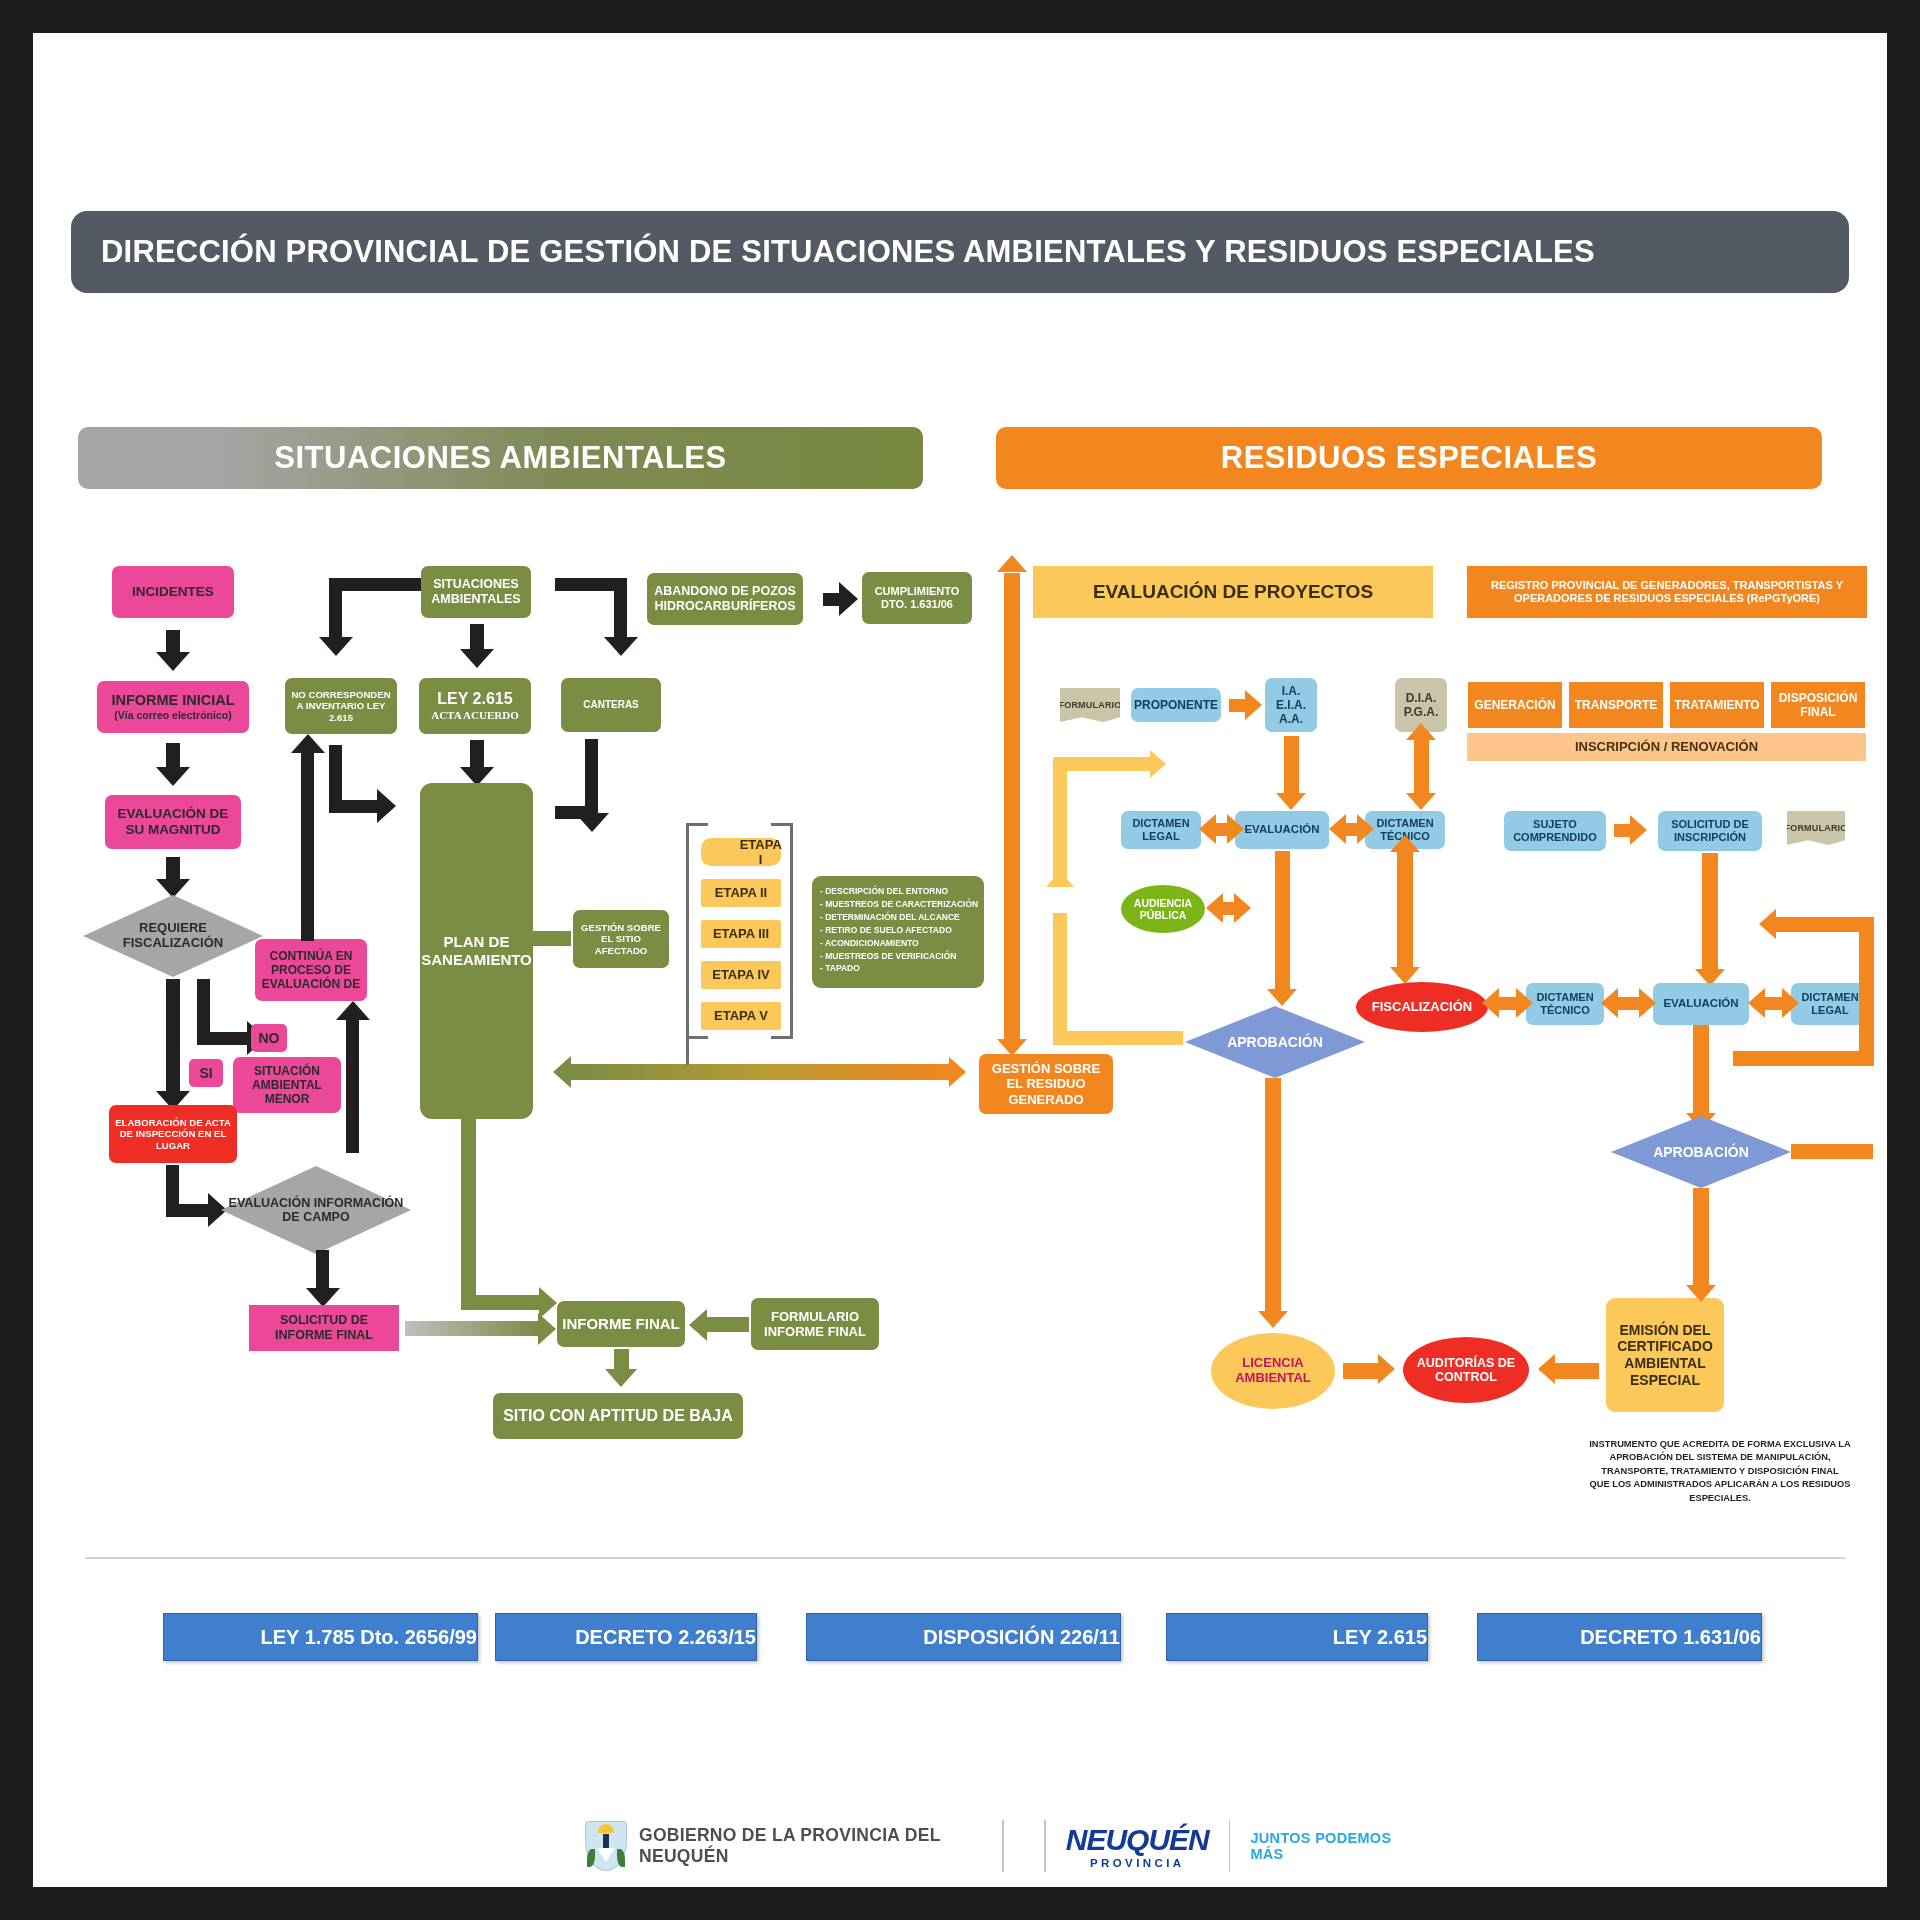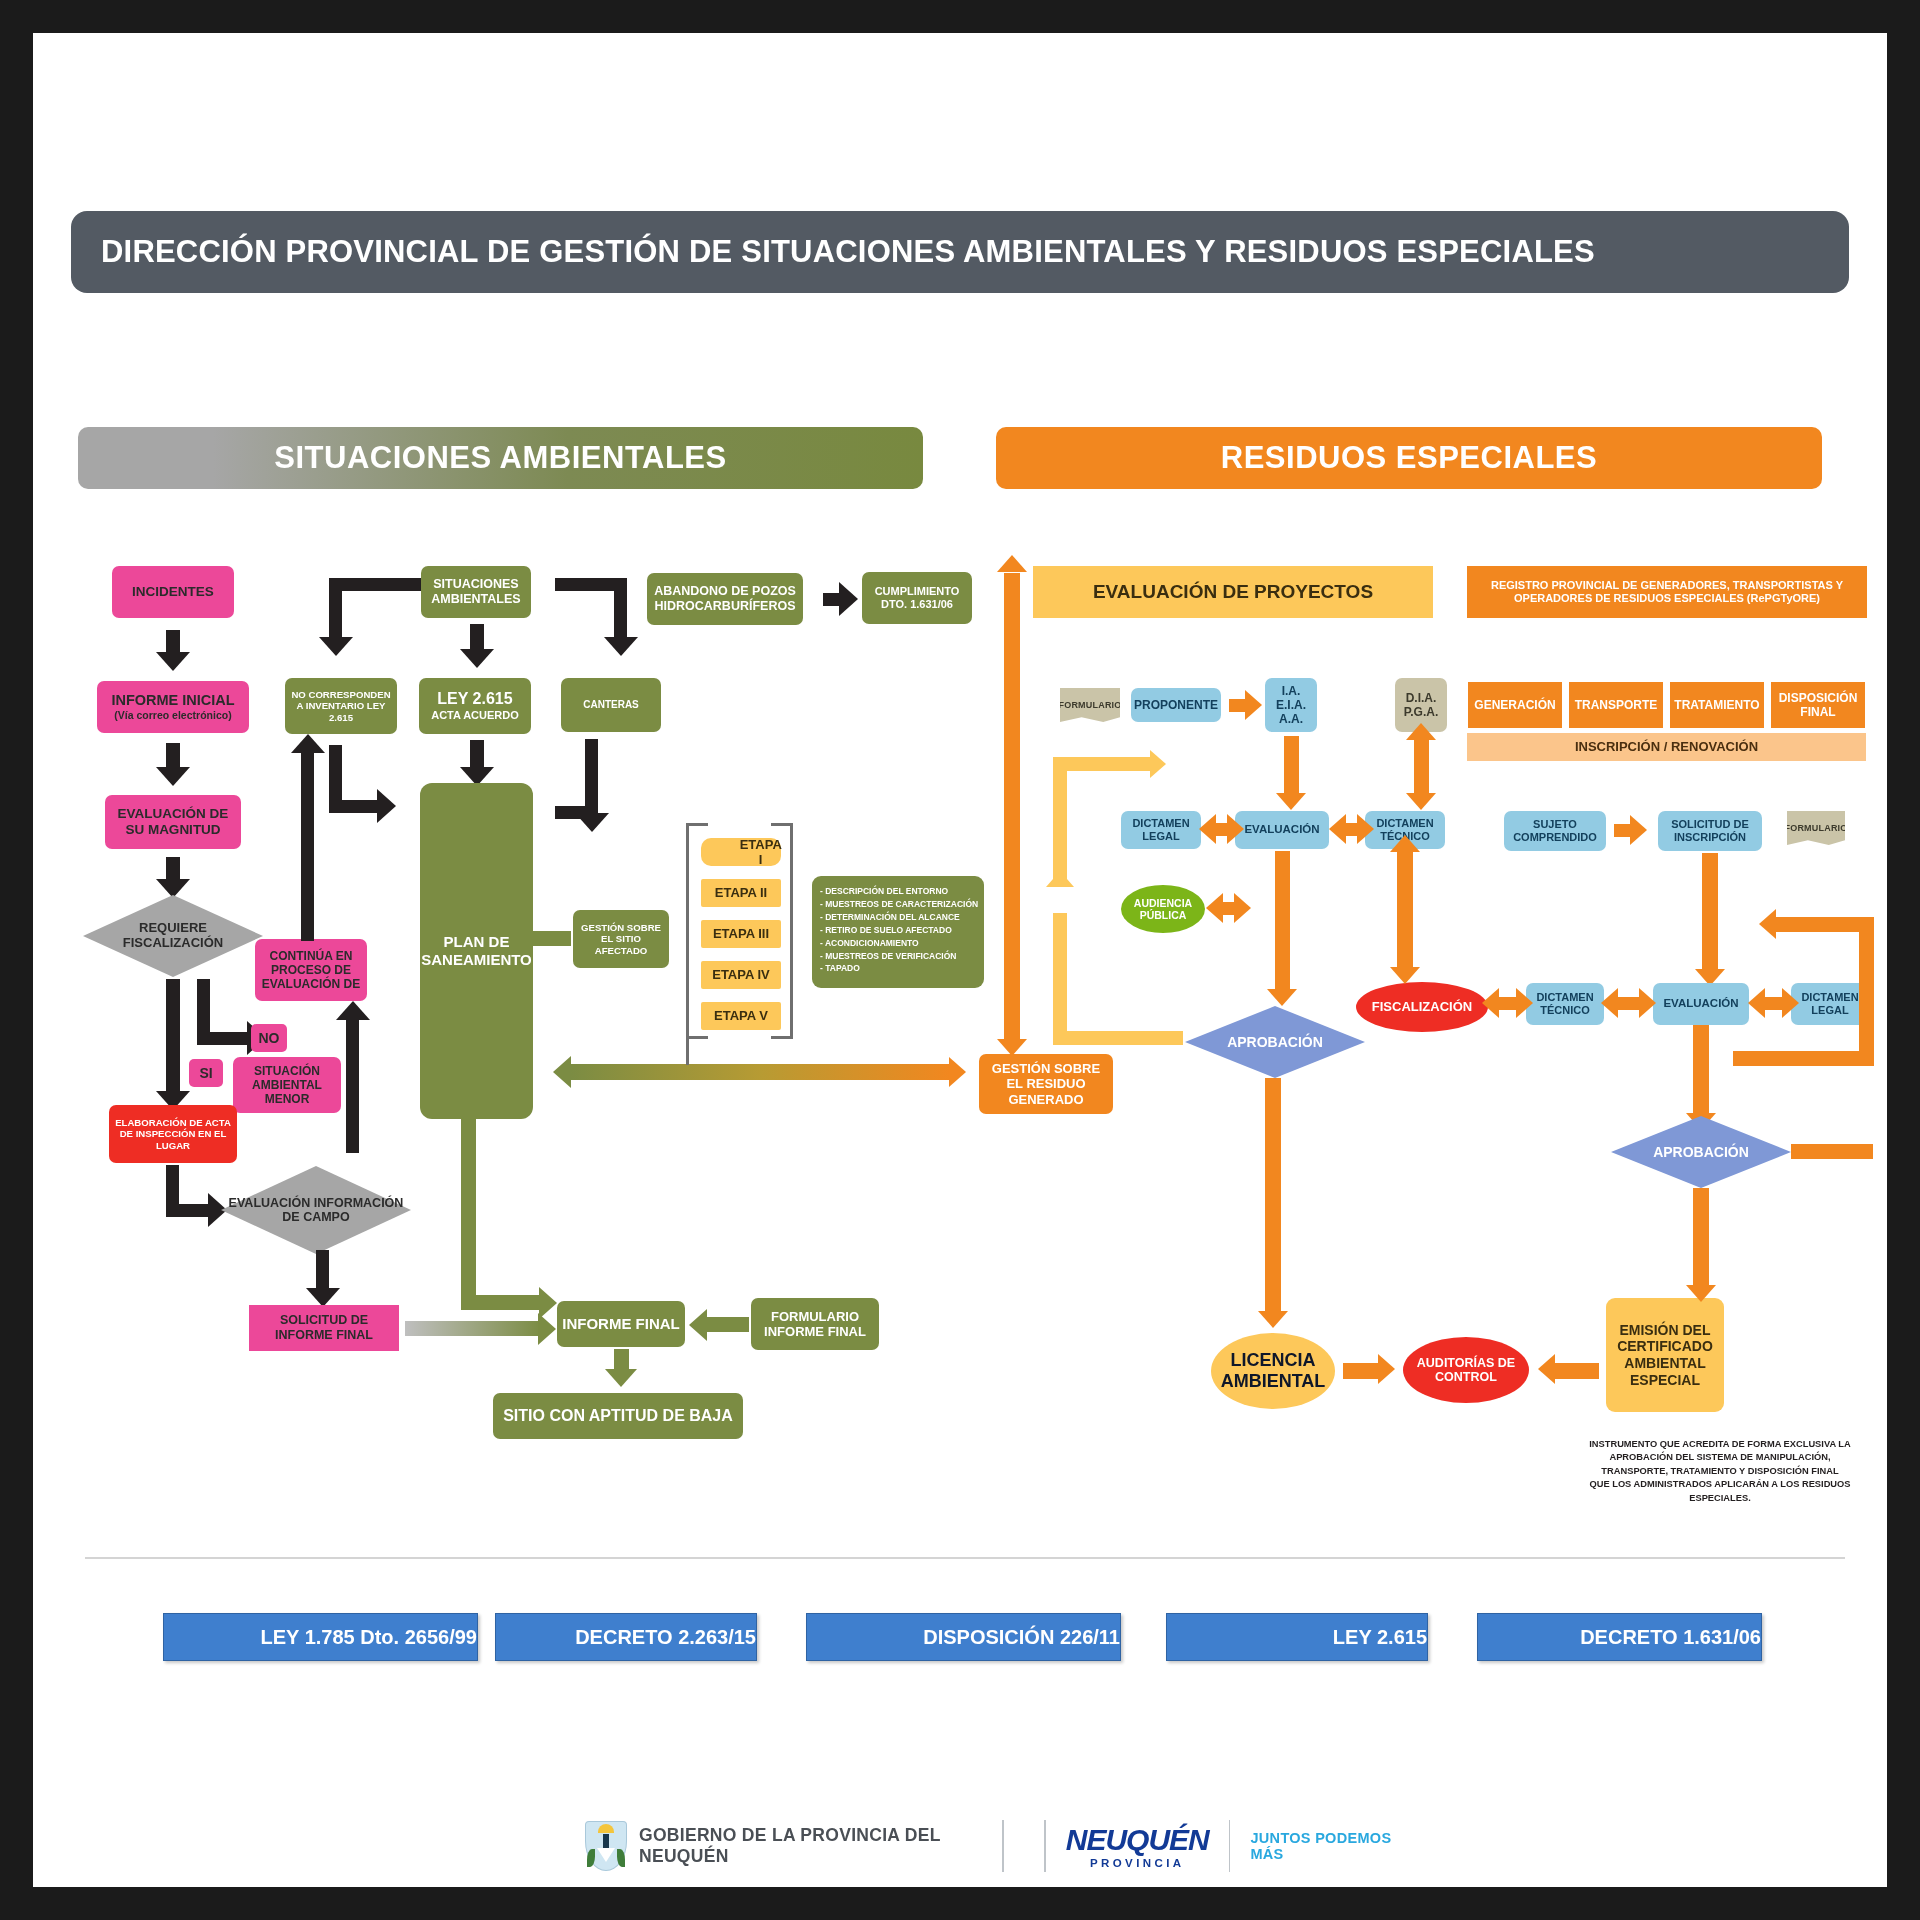--- a/index.html
+++ b/index.html
@@ -300,21 +300,21 @@
   <div class="blk-head-right" style="left:344px;top:756px;"></div>
 
   <div class="node green" style="left:388px;top:533px;width:110px;height:52px;font-size:12.5px;">
     <span>SITUACIONES AMBIENTALES</span>
   </div>
   <div class="blk" style="left:437px;top:591px;width:14px;height:28px;"></div>
   <div class="blk-head-down" style="left:427px;top:616px;"></div>
 
   <div class="node green" style="left:386px;top:645px;width:112px;height:56px;flex-direction:column;font-size:16px;">
     <span>LEY 2.615</span>
-    <span style="font-size:11px;font-weight:bold;">ACTA ACUERDO</span>
+    <span style="font-size:11px;font-weight:bold;font-family:Liberation Serif, serif;">ACTA ACUERDO</span>
   </div>
   <div class="blk" style="left:437px;top:707px;width:14px;height:30px;"></div>
   <div class="blk-head-down" style="left:427px;top:734px;"></div>
 
   <div class="node green" style="left:528px;top:645px;width:100px;height:54px;font-size:10px;">
     <span>CANTERAS</span>
   </div>
   <div class="blk" style="left:522px;top:545px;width:72px;height:13px;"></div>
   <div class="blk" style="left:581px;top:545px;width:13px;height:62px;"></div>
   <div class="blk-head-down" style="left:571px;top:604px;"></div>
@@ -491,21 +491,21 @@
     <div class="dtxt">APROBACIÓN</div>
   </div>
 
   <div class="node orange" style="left:946px;top:1021px;width:134px;height:60px;font-size:13px;">
     <span>GESTIÓN SOBRE EL RESIDUO GENERADO</span>
   </div>
 
   <div class="org" style="left:1232px;top:1045px;width:16px;height:236px;"></div>
   <div class="org-head-down" style="left:1225px;top:1278px;"></div>
 
-  <div class="ellipse yellow" style="left:1178px;top:1300px;width:124px;height:76px;font-size:18px;color:#0f172a;">
+  <div class="ellipse yellow" style="left:1178px;top:1300px;width:124px;height:76px;font-size:13px;color:#be185d;">
     <span>LICENCIA AMBIENTAL</span>
   </div>
   <div class="org" style="left:1310px;top:1330px;width:38px;height:16px;"></div>
   <div class="org-head-right" style="left:1345px;top:1321px;"></div>
 
   <div class="ellipse" style="left:1370px;top:1304px;width:126px;height:66px;background:#ee2d24;font-size:12.5px;">
     <span>AUDITORÍAS DE CONTROL</span>
   </div>
   <div class="org" style="left:1520px;top:1330px;width:46px;height:16px;"></div>
   <div class="org-head-left" style="left:1505px;top:1321px;"></div>

